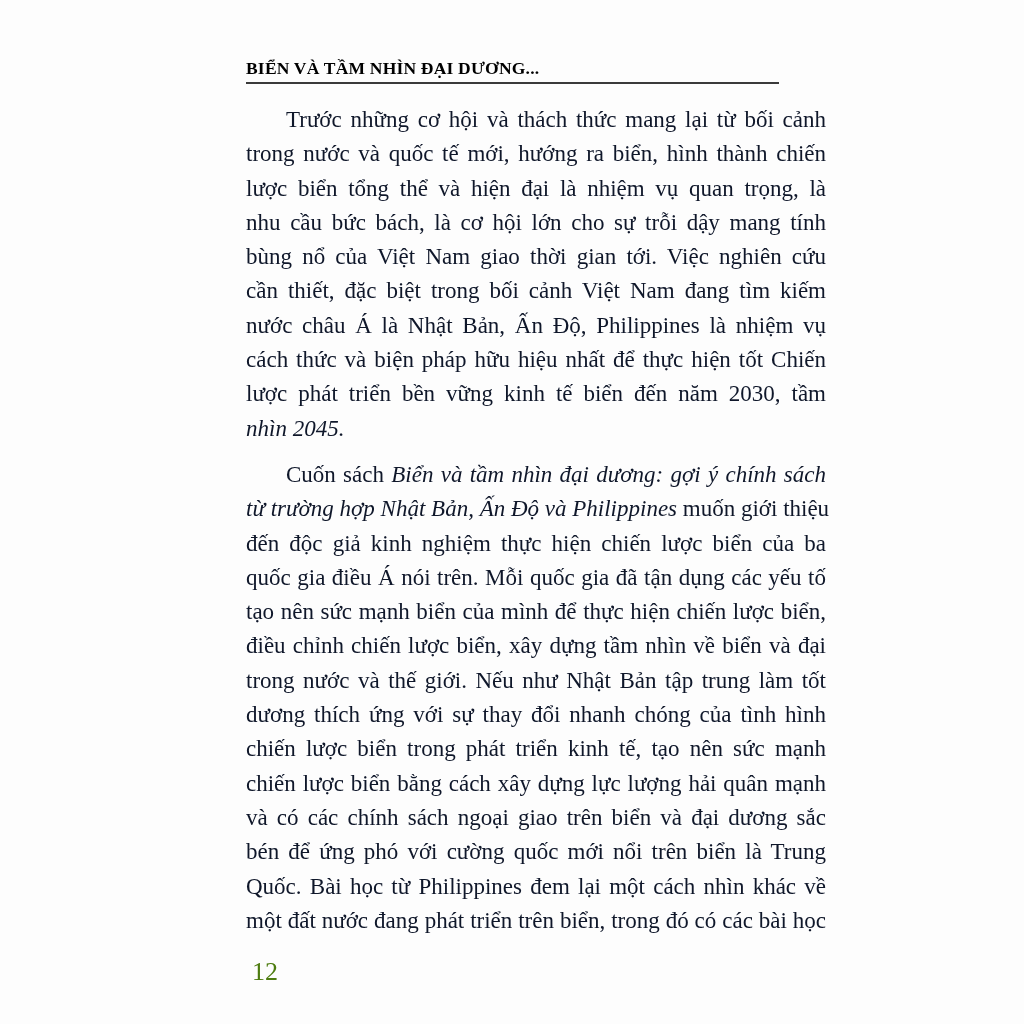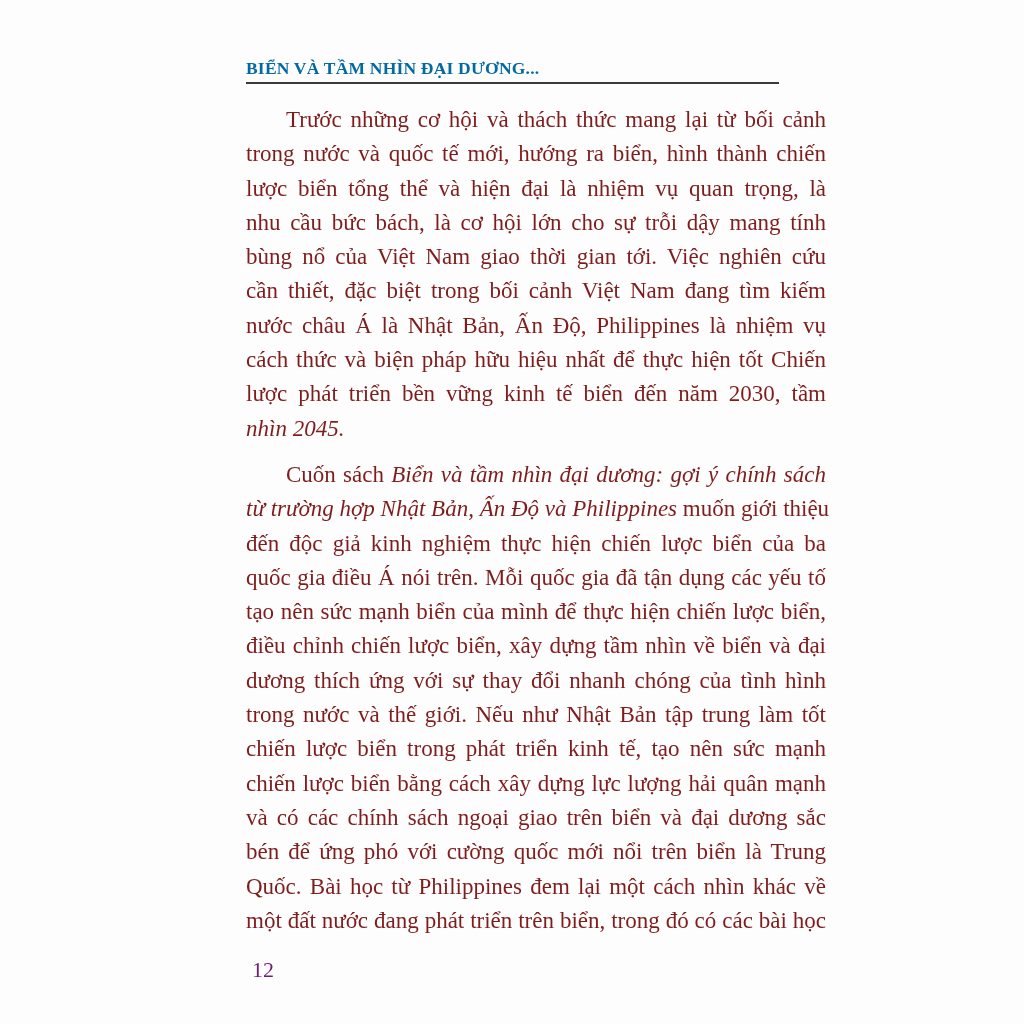--- a/index.html
+++ b/index.html
@@ -22,39 +22,39 @@
       background: #fdfdfd;
     }
     .running-head {
       position: absolute;
       left: 246px;
       top: 58px;
       font-family: "Liberation Serif", serif;
       font-weight: bold;
       font-size: 17.5px;
       letter-spacing: 0.2px;
-      color: #0369a1;
+      color: #000000;
       white-space: nowrap;
     }
     .head-rule {
       position: absolute;
       left: 246px;
       top: 82px;
       width: 533px;
       height: 2px;
       background: #3a3a3a;
     }
     .body-text {
       position: absolute;
       left: 246px;
       top: 103px;
       width: 580px;
       font-family: "Liberation Serif", serif;
       font-size: 23px;
-      color: #7f1d1d;
+      color: #0f172a;
     }
     .line {
       height: 34.3px;
       line-height: 34.3px;
       white-space: nowrap;
       text-align: justify;
       text-align-last: justify;
     }
     .line.indent {
       padding-left: 40px;
@@ -67,22 +67,22 @@
       height: 12px;
     }
     .ital {
       font-style: italic;
     }
     .page-number {
       position: absolute;
       left: 252px;
       top: 957px;
       font-family: "Liberation Serif", serif;
-      font-size: 22px;
-      color: #701a75;
+      font-size: 26px;
+      color: #4d7c0f;
     }
   </style>
 </head>
 <body>
 
 <div class="page">
 
   <div class="running-head">BIỂN VÀ TẦM NHÌN ĐẠI DƯƠNG...</div>
   <div class="head-rule"></div>
 
@@ -103,22 +103,22 @@
 
     <div class="para-gap"></div>
 
     <div>
       <div class="line indent"><span>Cuốn sách </span><span class="ital">Biển và tầm nhìn đại dương: gợi ý chính sách</span></div>
       <div class="line"><span class="ital">từ trường hợp Nhật Bản, Ấn Độ và Philippines</span><span> muốn giới thiệu</span></div>
       <div class="line">đến độc giả kinh nghiệm thực hiện chiến lược biển của ba</div>
       <div class="line">quốc gia điều Á nói trên. Mỗi quốc gia đã tận dụng các yếu tố</div>
       <div class="line">tạo nên sức mạnh biển của mình để thực hiện chiến lược biển,</div>
       <div class="line">điều chỉnh chiến lược biển, xây dựng tầm nhìn về biển và đại</div>
+      <div class="line">trong nước và thế giới. Nếu như Nhật Bản tập trung làm tốt</div>
       <div class="line">dương thích ứng với sự thay đổi nhanh chóng của tình hình</div>
-      <div class="line">trong nước và thế giới. Nếu như Nhật Bản tập trung làm tốt</div>
       <div class="line">chiến lược biển trong phát triển kinh tế, tạo nên sức mạnh</div>
       <div class="line">chiến lược biển bằng cách xây dựng lực lượng hải quân mạnh</div>
       <div class="line">và có các chính sách ngoại giao trên biển và đại dương sắc</div>
       <div class="line">bén để ứng phó với cường quốc mới nổi trên biển là Trung</div>
       <div class="line">Quốc. Bài học từ Philippines đem lại một cách nhìn khác về</div>
       <div class="line">một đất nước đang phát triển trên biển, trong đó có các bài học</div>
     </div>
   </div>
 
   <div class="page-number">12</div>

